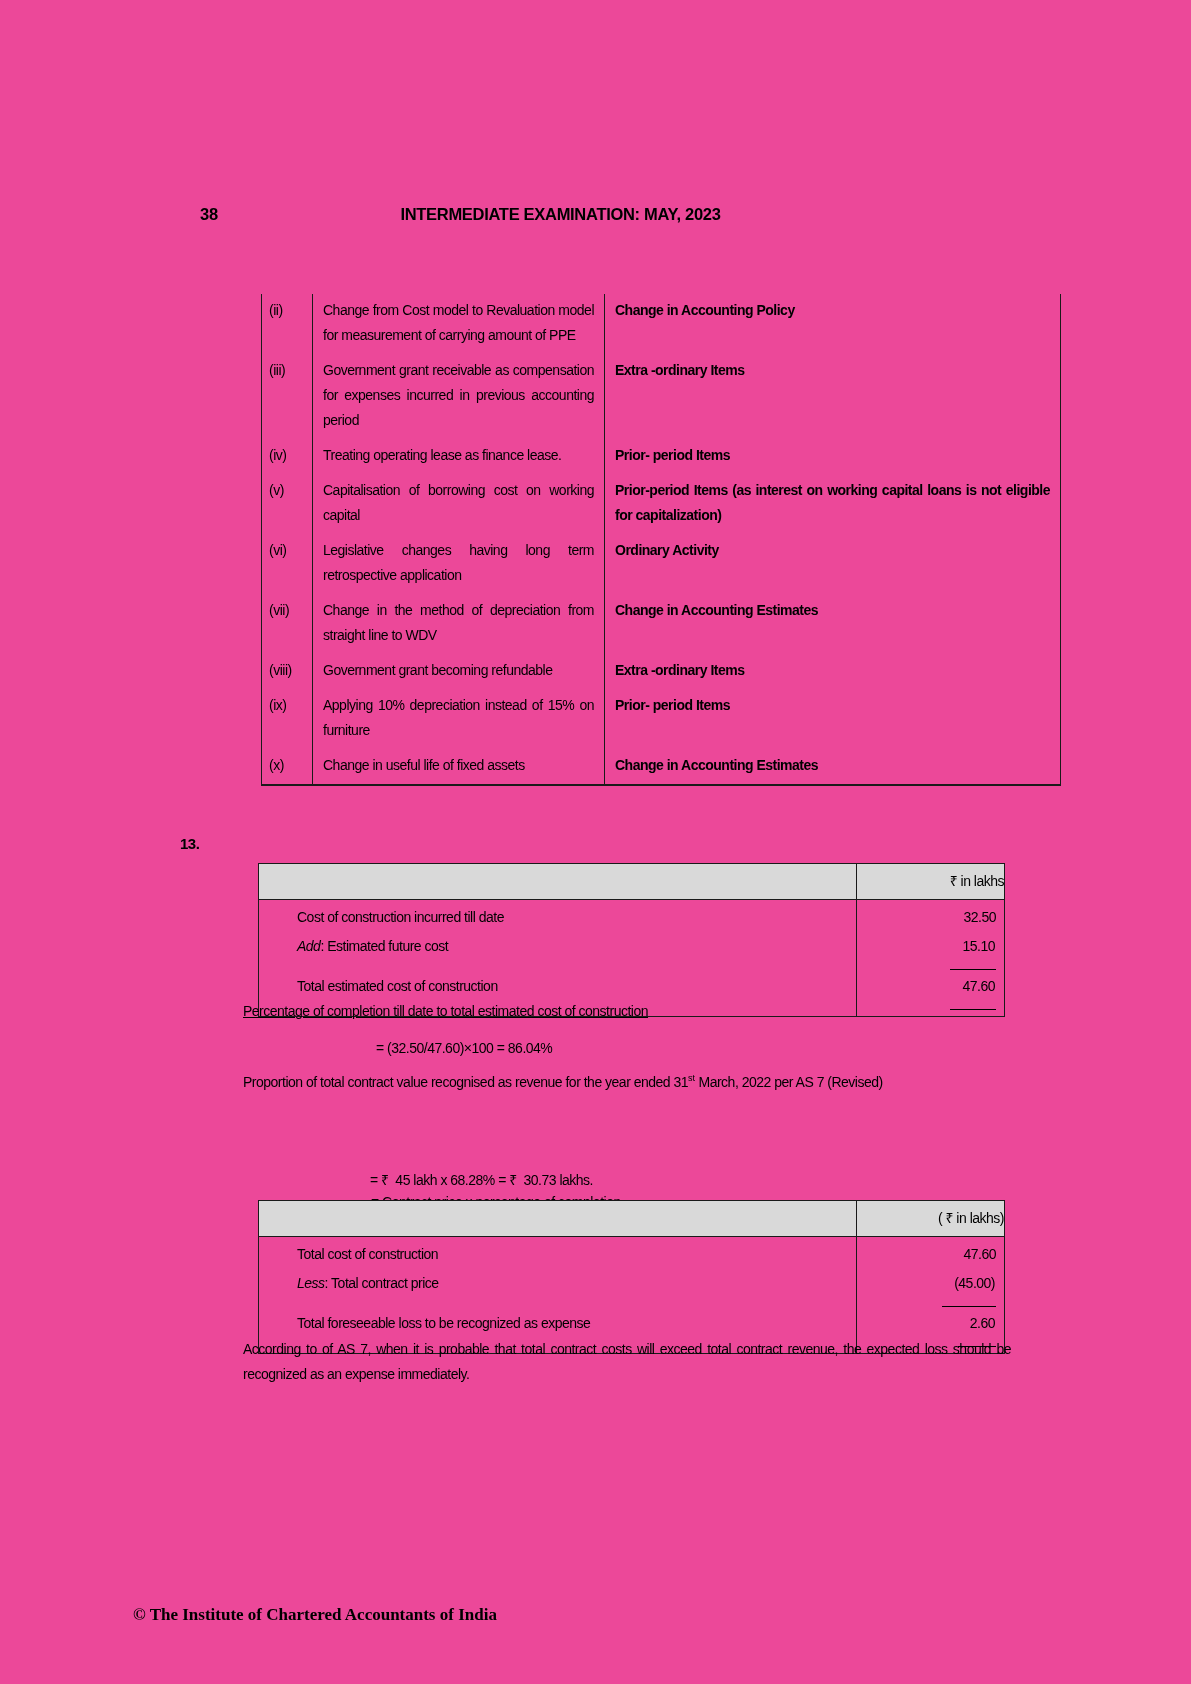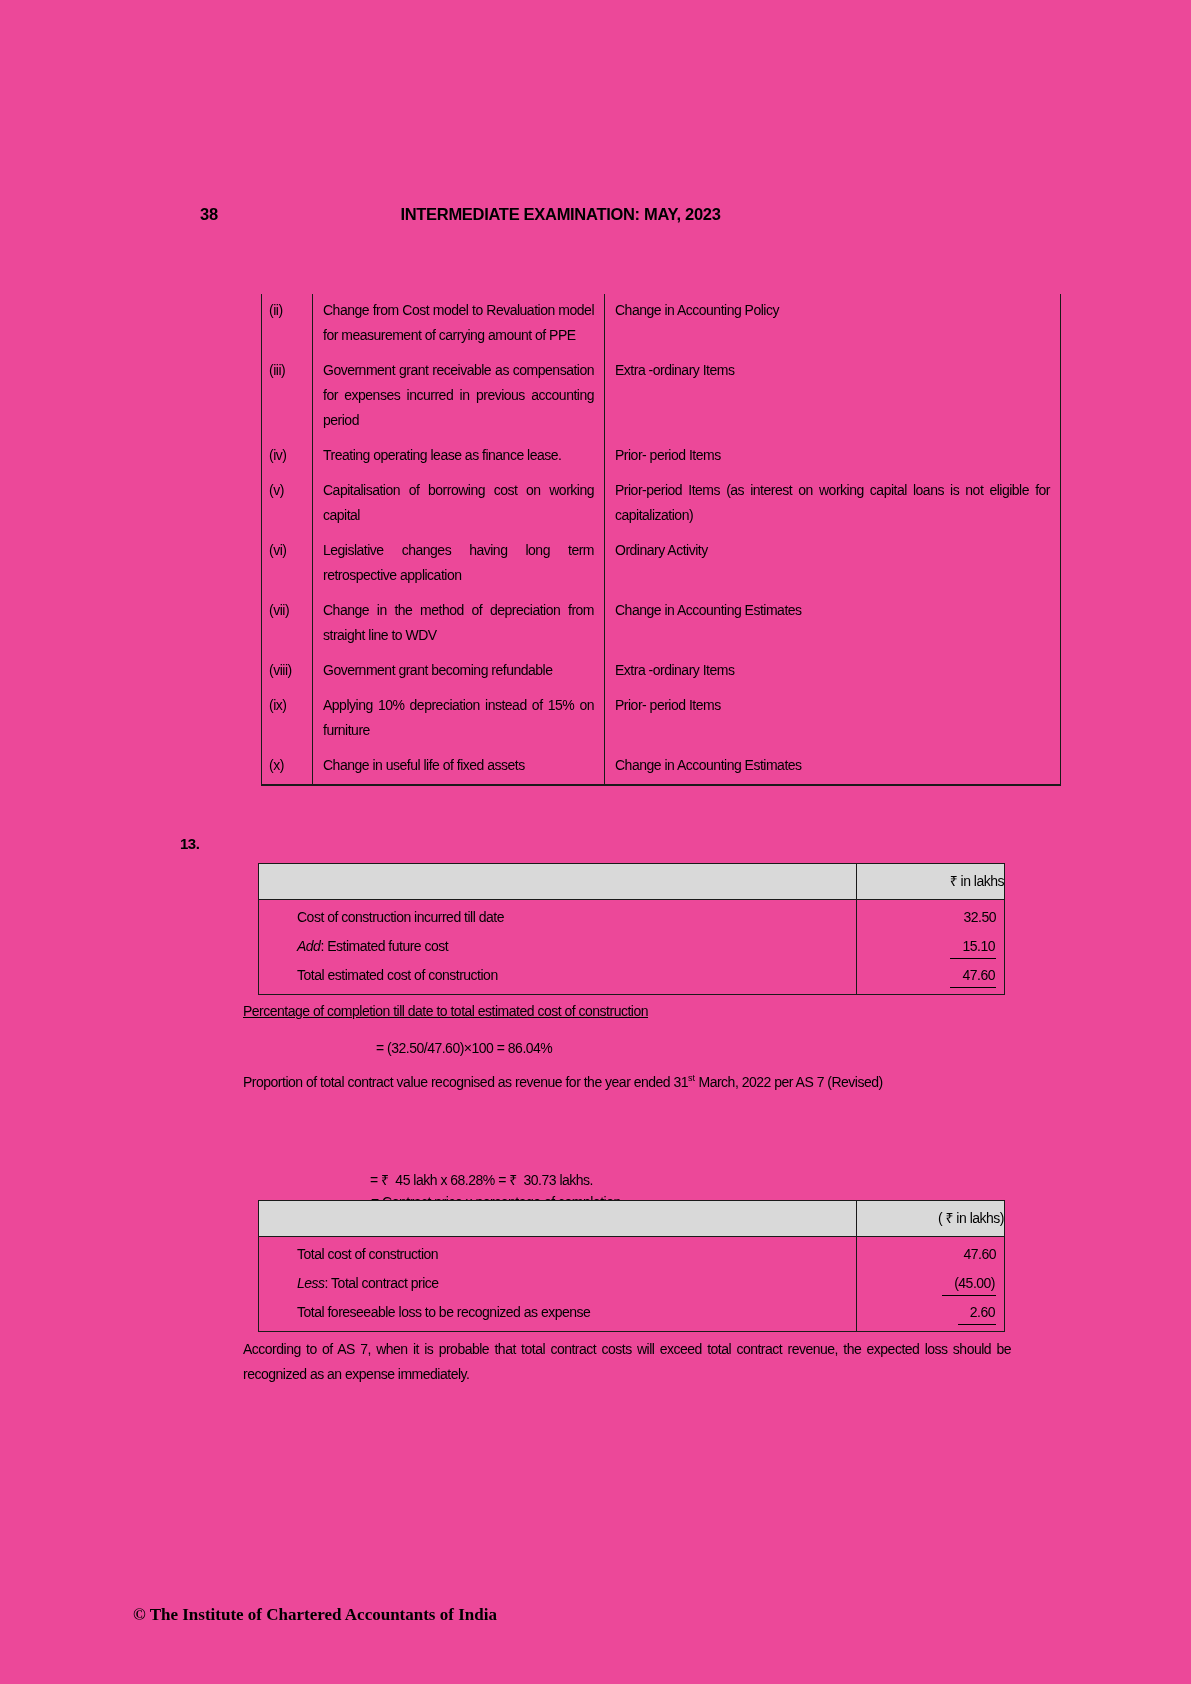--- a/index.html
+++ b/index.html
@@ -33,21 +33,21 @@
     border-bottom: 2px solid #1a1a1a;
   }
   .tbl1 td {
     border-left: 1.5px solid #1a1a1a;
     vertical-align: top;
     padding: 4px 10px 6px 10px;
   }
   .tbl1 td:last-child { border-right: 1.5px solid #1a1a1a; }
   .tbl1 .c-num { width: 41px; padding: 4px 2px 6px 7px; }
   .tbl1 .c-item { width: 271px; text-align: justify; }
-  .tbl1 .c-class { width: 435px; text-align: justify; }
+  .tbl1 .c-class { width: 435px; text-align: justify; font-weight: bold; }
 
   
   .q-label {
     position: absolute; left: 180px; top: 831px;
     font-weight: bold; font-size: 15px;
   }
 
   
   .fin-tbl {
     position: absolute; width: 724px;
@@ -69,21 +69,21 @@
   .fin-tbl .val {
     width: 137px;
     text-align: right;
     padding: 2px 8px 2px 8px;
   }
   .fin-tbl tr:first-child .lbl, .fin-tbl tr.first td { padding-top: 5px; }
   .fin-tbl tr:last-child td { padding-bottom: 6px; }
   .u {
     display: inline-block;
     border-bottom: 1.5px solid #000;
-    padding: 0 1px 1px 12px;
+    padding: 0 1px 12px 12px;
     line-height: 22px;
   }
   #cost-table { top: 863px; left: 258px; }
   #loss-table { top: 1200px; left: 258px; }
 
   
   .para { position: absolute; left: 243px; }
   #para-percentage { top: 999px; text-decoration: underline; }
   #formula-1 { position: absolute; left: 376px; top: 1036px; white-space: pre; }
   #para-proportion { top: 1070px; width: 768px; text-align: justify; }

